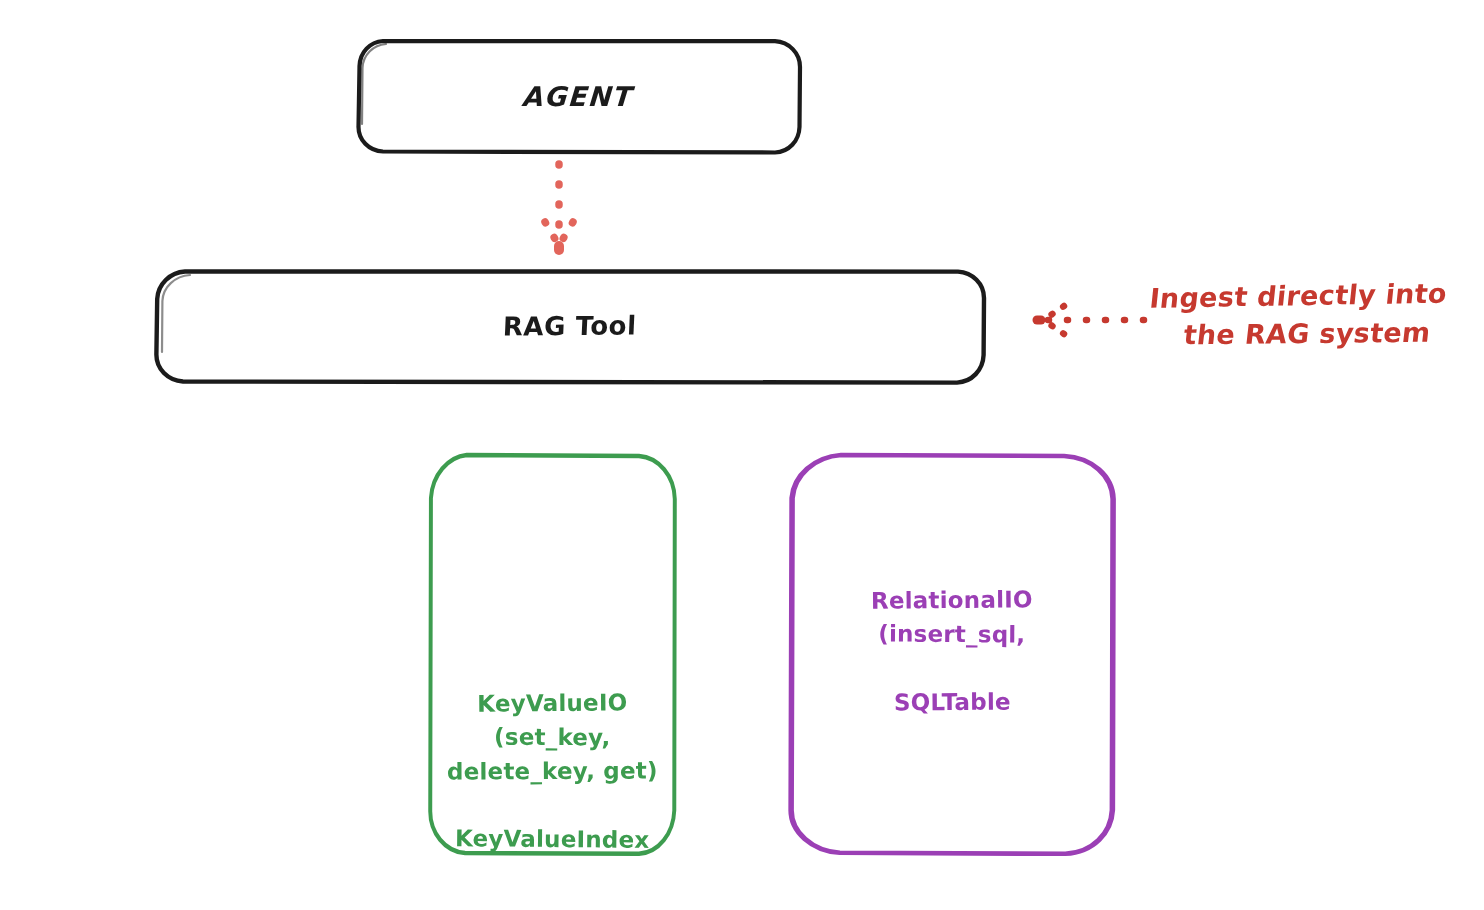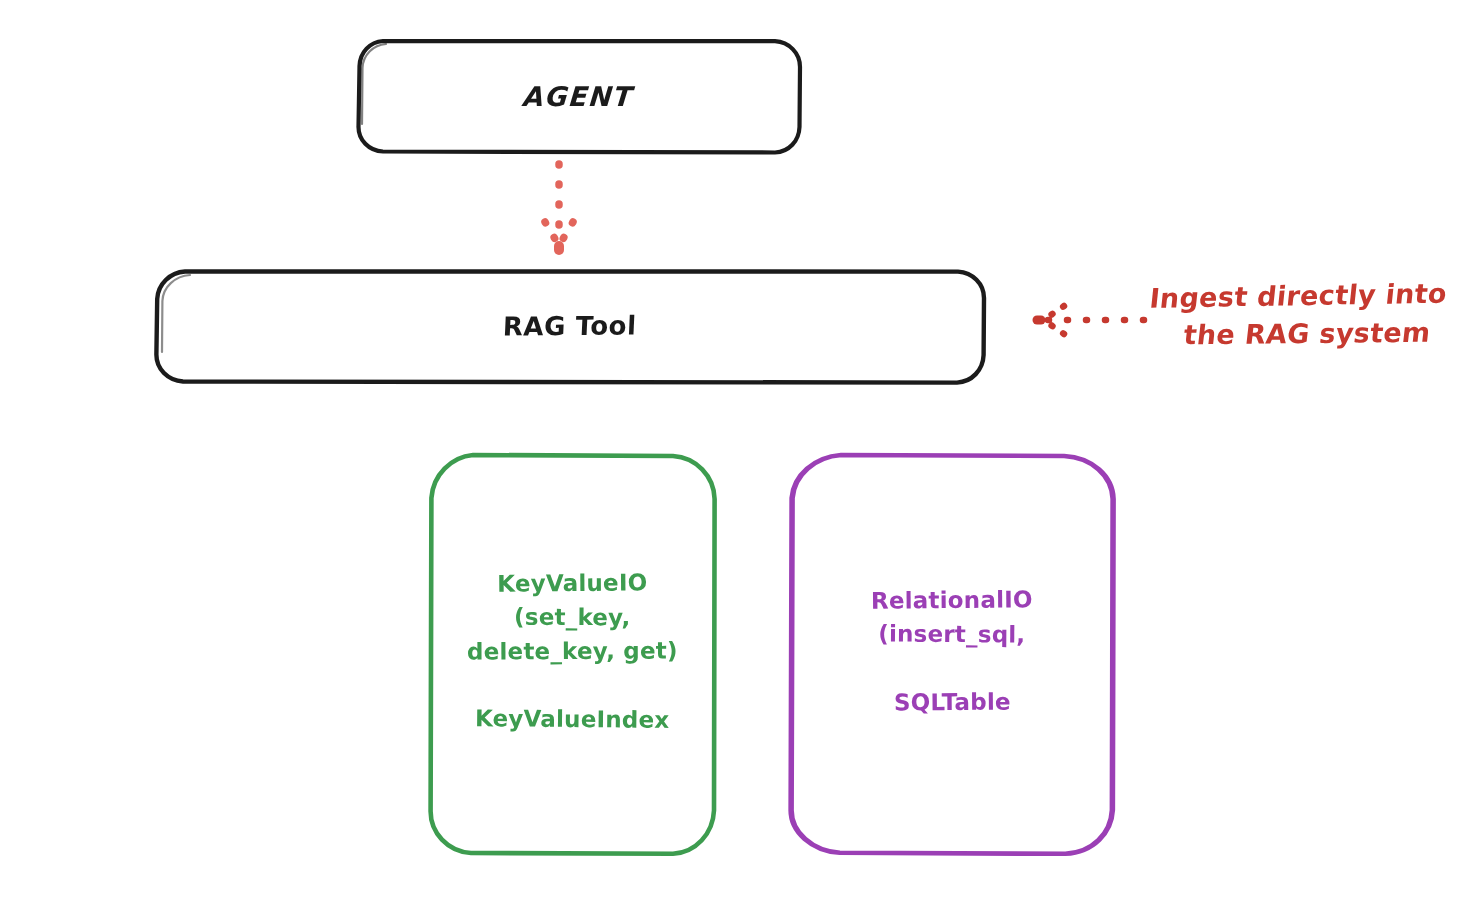--- a/index.html
+++ b/index.html
@@ -77,21 +77,21 @@
     transform: skewX(-3deg) rotate(-0.5deg);
   }
 
   
   .leaf {
     width: 294px;
     height: 404px;
     top: 452px;
   }
   #node-vectorio  { left: 68px;  width: 294px; }
-  #node-keyvalue  { left: 428px; width: 288px; }
+  #node-keyvalue  { left: 428px; width: 248px; justify-content: flex-end; }
   #node-relational{ left: 788px; width: 328px; }
 
   .leaf .label-stack { gap: 0; }
   .leaf .api-line,
   .leaf .index-line {
     font-family: "DejaVu Sans", sans-serif;
     font-weight: 600;
     font-size: 23px;
     line-height: 34px;
     letter-spacing: 0.2px;

